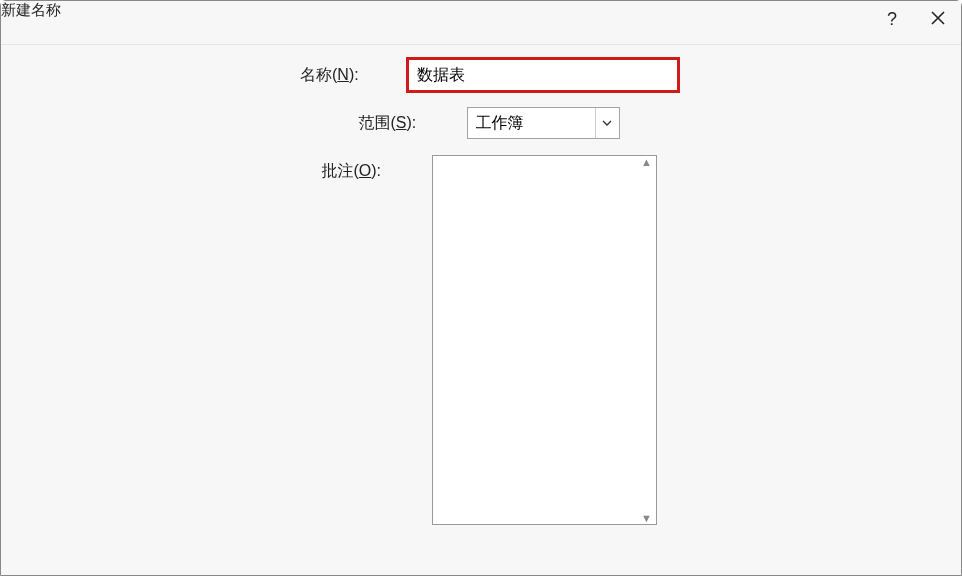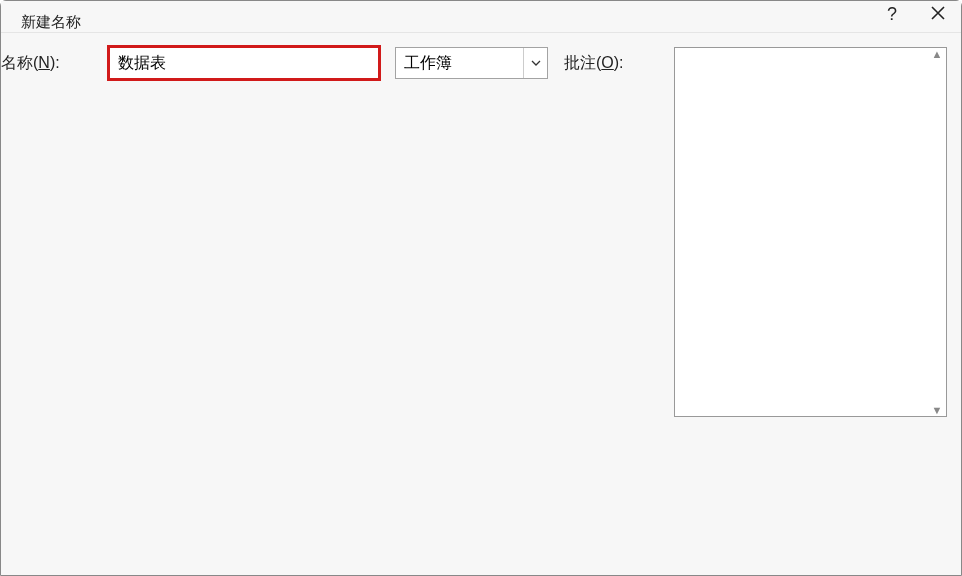--- a/index.html
+++ b/index.html
@@ -1,27 +1,27 @@
 <!DOCTYPE html>
 <html><head>
   <meta charset="utf-8">
   <style>
     * { box-sizing: border-box; margin: 0; padding: 0; }
     html, body { width: 962px; height: 576px; font-family: "Microsoft YaHei", "SimSun", sans-serif; font-size: 15px; background: #fff; overflow: hidden; }
     .window   { width: 962px; height: 576px; border: 1px solid #888; border-radius: 6px 6px 0 0; background: #f7f7f7; display: flex; flex-direction: column; }
 
     
-    .titlebar { height: 32px; display: flex; align-items: flex-end; padding: 0 0 0 20px; background: #f7f7f7; border-bottom: 1px solid #e5e5e5; }
+    .titlebar { height: 44px; display: flex; align-items: flex-start; padding: 0 0 0 0; background: #f7f7f7; border-bottom: 1px solid #e5e5e5; }
     .title    { flex: 1; font-size: 15px; color: #222; }
     .titlebtn { width: 46px; height: 36px; display: flex; align-items: center; justify-content: center; color: #222; }
     .titlebtn.help  { font-size: 18px; }
     .titlebtn.close svg { width: 14px; height: 14px; }
 
     
-    .body { flex: 1; padding: 14px 14px 6px 0; display: flex; flex-direction: row; gap: 16px; }
+    .body { flex: 1; padding: 14px 14px 6px 30px; display: flex; flex-direction: column; gap: 16px; align-items: center; }
     .row  { display: flex; align-items: flex-start; gap: 8px; }
     .label { width: 100px; padding-top: 6px; font-size: 16px; color: #222; }
     .label .u { text-decoration: underline; }
     .field { flex: 1; }
 
     .inp { width: 100%; height: 32px; border: 1px solid #a3a3a3; background: #fff; font-size: 16px; padding: 0 8px; font-family: inherit; }
 
     .hl-red { outline: 3px solid #d11a1a; outline-offset: -1px; }
 
     .combo { position: relative; width: 153px; }
@@ -63,20 +63,23 @@
     <div class="row">
       <div class="label">
         <span>名称(</span><span class="u">N</span><span>):</span>
       </div>
       <div class="field">
         <input class="inp hl-red" style="width: 270px;" value="数据表">
       </div>
     </div>
 
     <div class="row">
+      <div class="label">
+        <span>范围(</span><span class="u">S</span><span>):</span>
+      </div>
       <div class="field">
         <div class="combo">
           <input class="inp" readonly="" value="工作簿" style="">
           <div class="chev">
             <svg viewBox="0 0 10 6">
                 <path d="M1 1 L5 5 L9 1" stroke="#333" stroke-width="1.3" fill="none"></path>
               </svg>
           </div>
         </div>
       </div>

